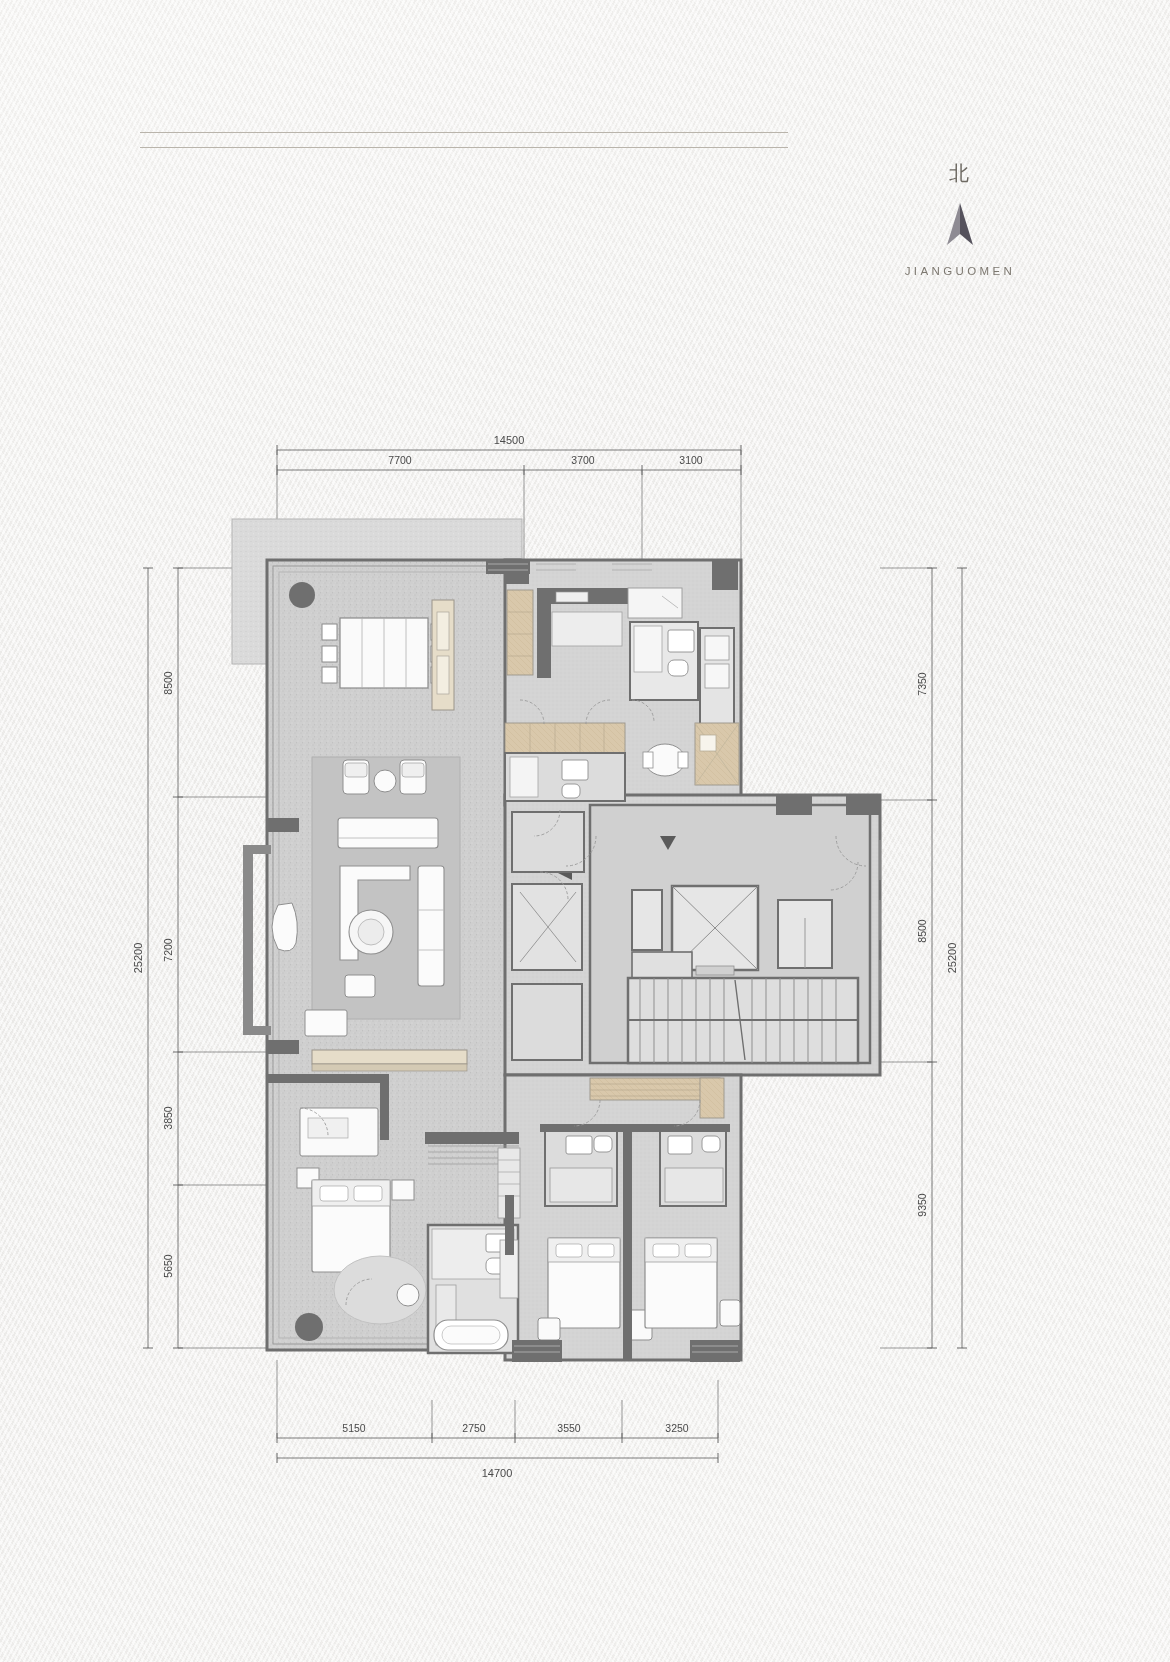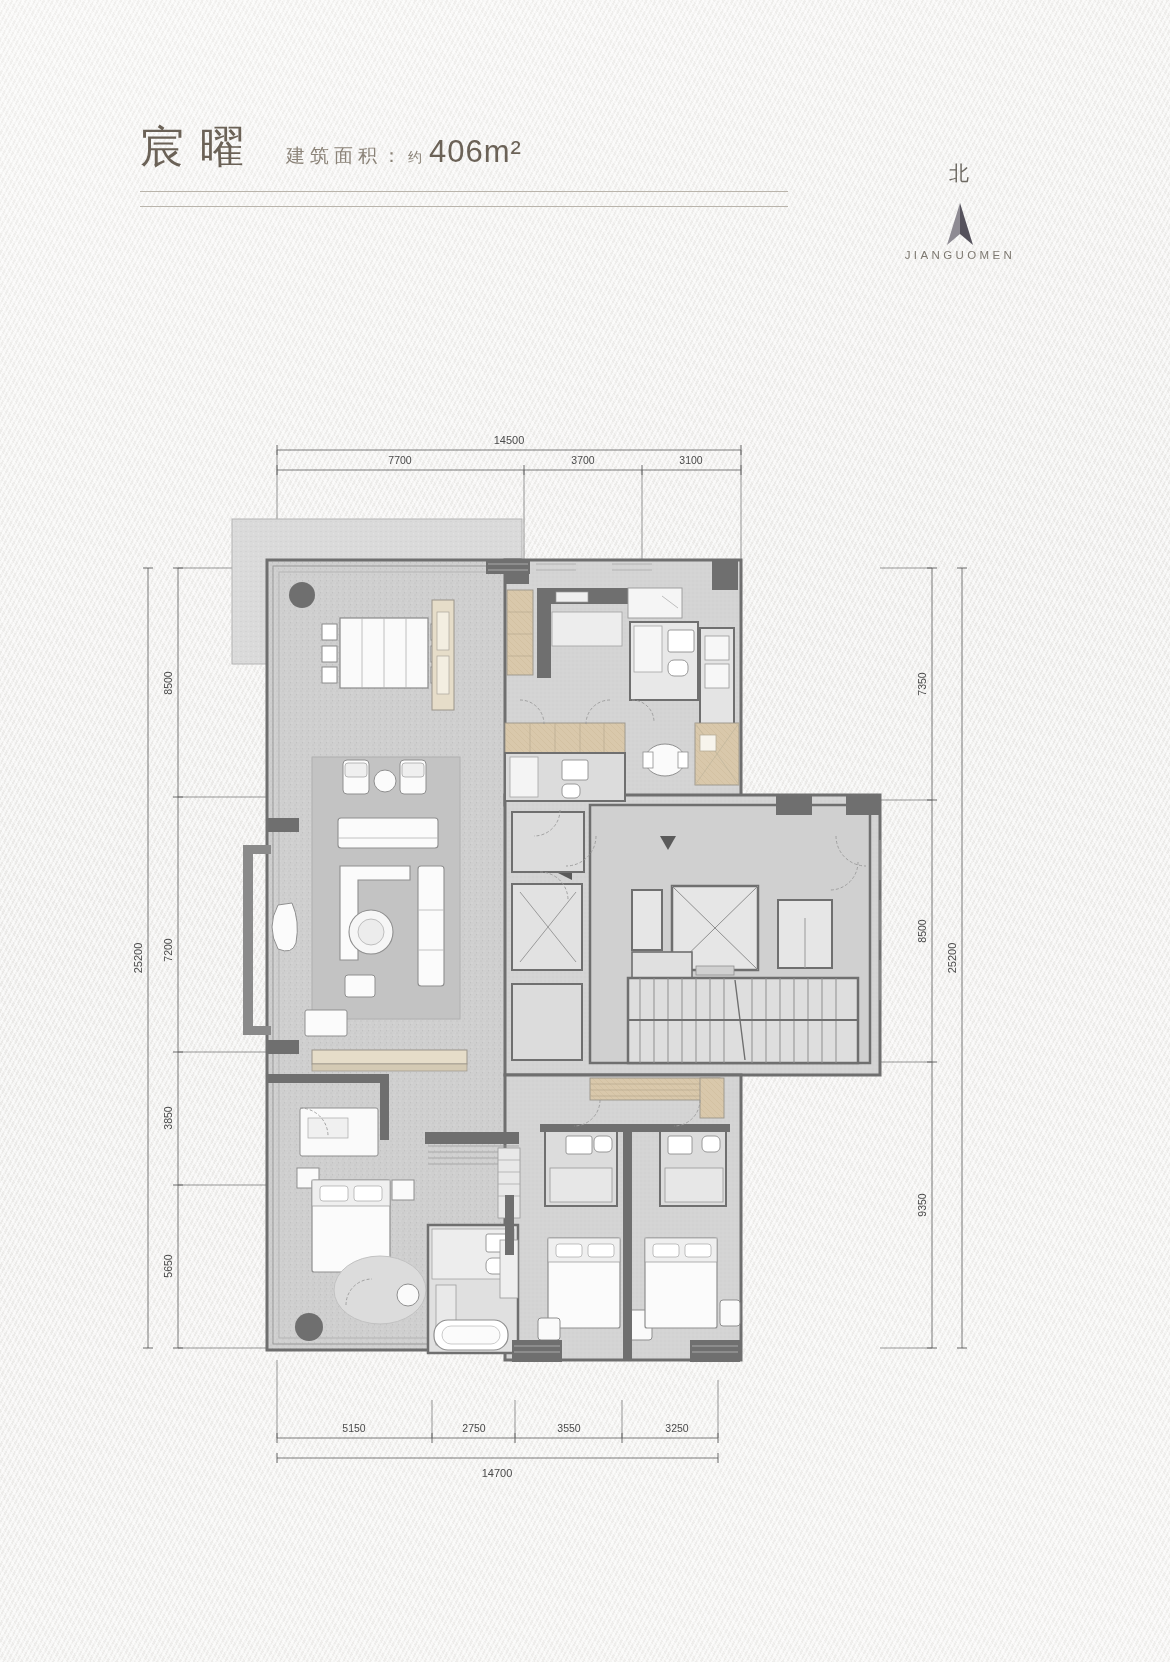--- a/index.html
+++ b/index.html
@@ -34,44 +34,38 @@
   .subtitle{
     font-size:35px;color:#58544e;letter-spacing:1px;white-space:nowrap;
     font-family:"DejaVu Sans",sans-serif;
   }
   .rule2{height:1px;background:#b9b4ab;margin-top:14px;width:648px;}
 
   
   .compass{position:absolute;left:880px;top:160px;width:160px;text-align:center;}
   .compass-n{font-size:20px;color:#6e6a63;letter-spacing:2px;font-family:"DejaVu Sans",sans-serif;}
   .compass-arrow{margin-top:14px;height:48px;}
-  .compass-brand{font-size:11.5px;letter-spacing:3.4px;color:#7d7870;}
+  .compass-brand{margin-top:16px;font-size:11.5px;letter-spacing:3.4px;color:#7d7870;}
 
   
   .plan-wrap{position:absolute;left:0;top:0;width:1170px;height:1294px;}
   svg.plan{position:absolute;left:0;top:0;}
 
   .dim-text{font-family:"Liberation Sans",sans-serif;font-size:11px;fill:#4a4a4a;}
   .dim-text-sm{font-family:"Liberation Sans",sans-serif;font-size:10.5px;fill:#4a4a4a;}
   .dim-line{stroke:#5a5a5a;stroke-width:.8;fill:none;}
   .dim-tick{stroke:#5a5a5a;stroke-width:.9;}
   .ext-line{stroke:#6f6f6f;stroke-width:.7;fill:none;}
 </style>
 </head>
 <body>
 
 <div class="paper-texture"></div>
 
 <div class="header">
-  <div class="title-row">
-    <span class="plan-name">宸曜</span>
-    <span>
-      <span class="area-label">建筑面积：</span><span class="area-approx">约</span><span class="area-value">406m²</span>
-    </span>
-  </div>
   <div class="rule"></div>
   <div class="rule2"></div>
 </div>
 
 <div class="compass">
   <div class="compass-n">北</div>
   <div class="compass-arrow">
     <svg width="40" height="48" viewBox="0 0 40 48">
       <path d="M20 2 L33 44 L20 33 Z" fill="#55525c"></path>
       <path d="M20 2 L7 44 L20 33 Z" fill="#8e8b93"></path>

